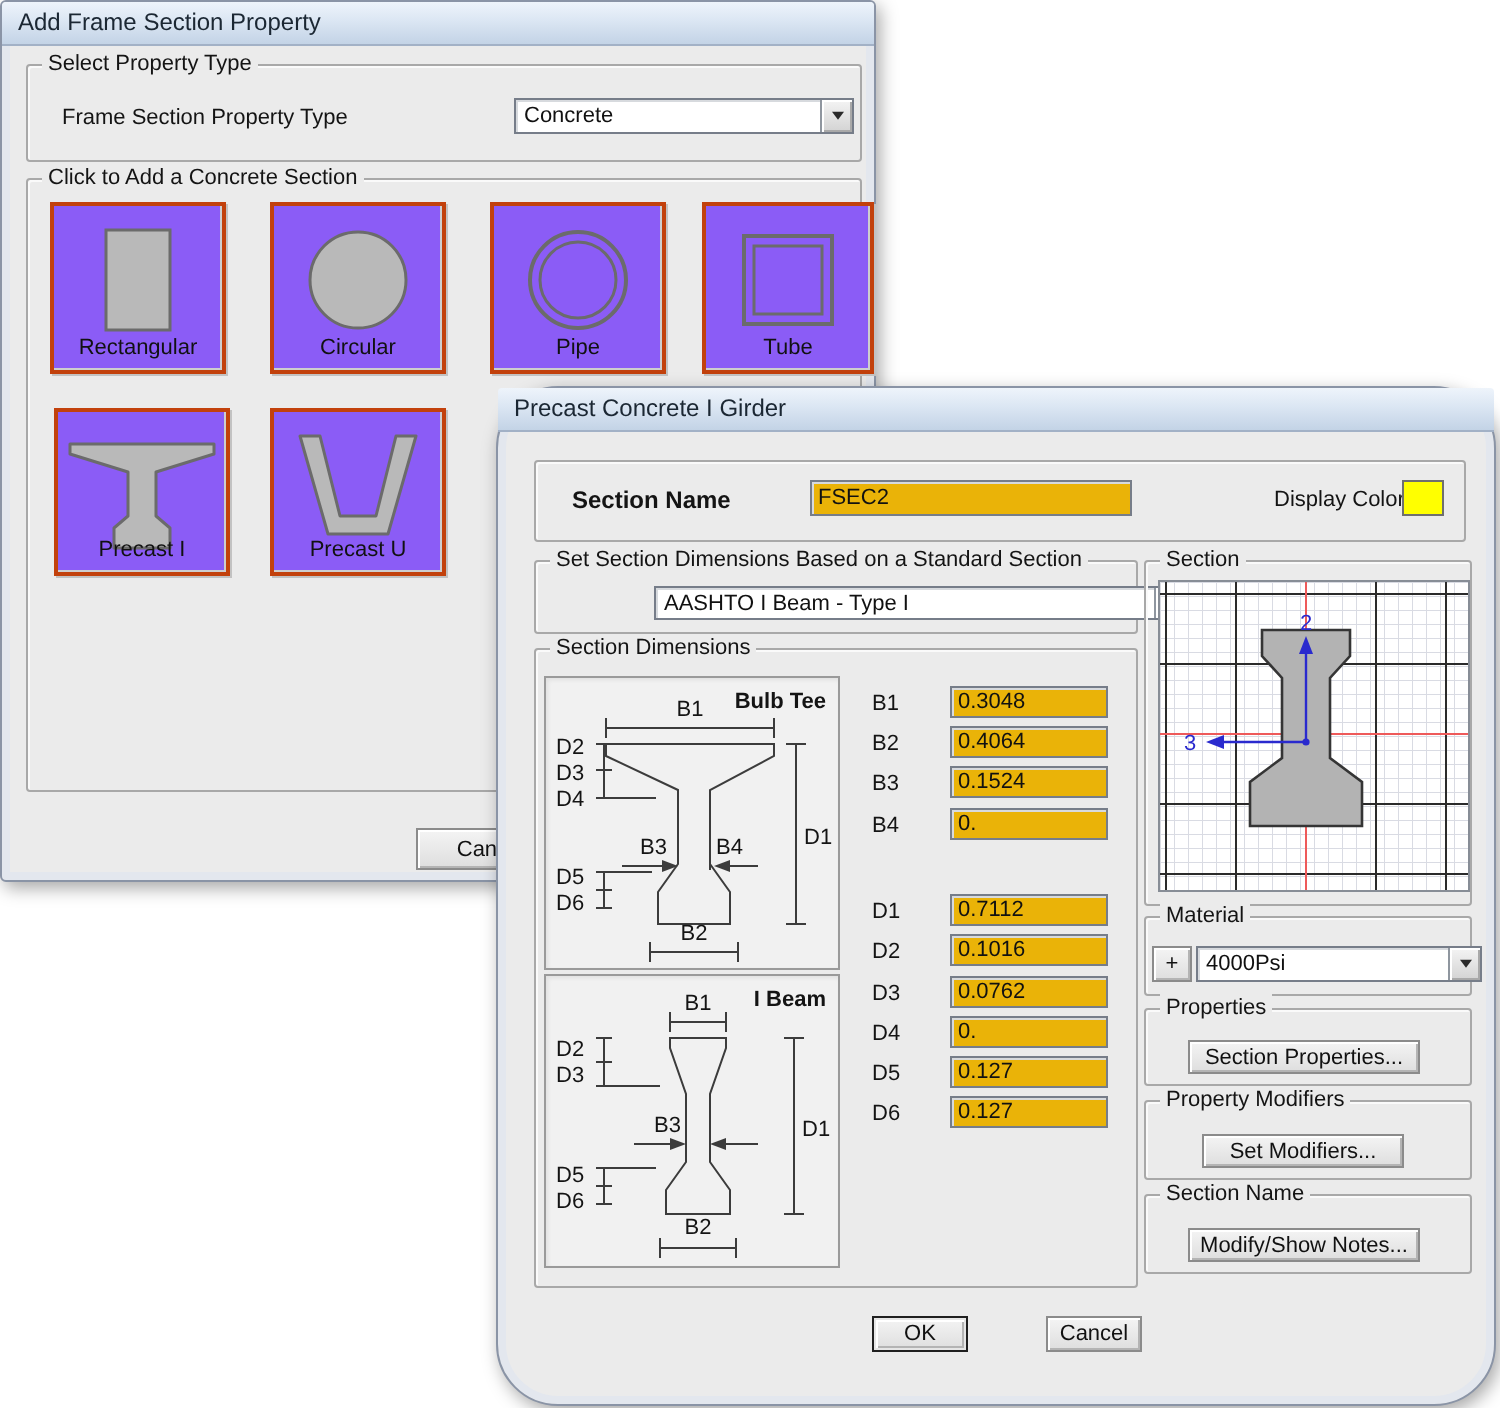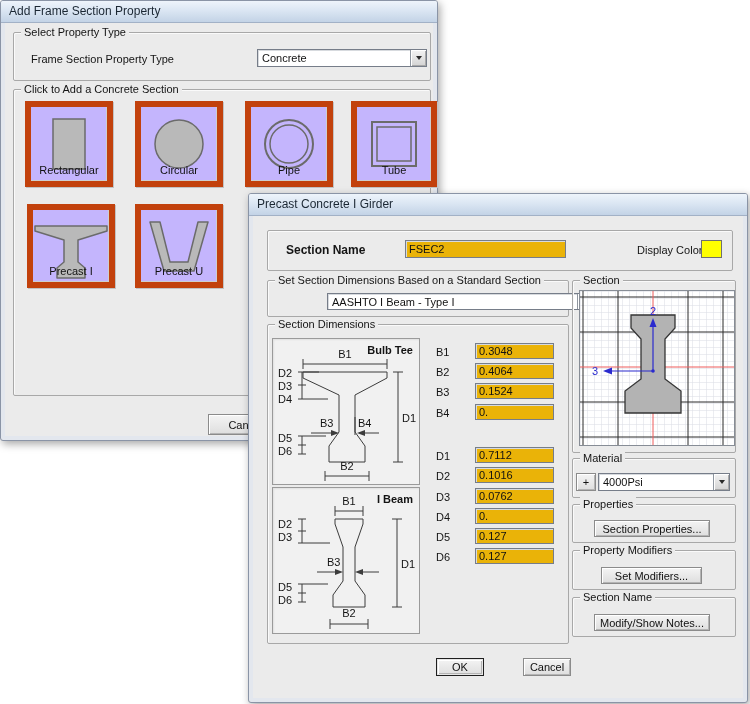--- a/index.html
+++ b/index.html
@@ -30,21 +30,21 @@
             background:linear-gradient(180deg,#f4f4f4,#d3d3d3);
             border-left:1px solid #8f969f; box-shadow: inset 1px 1px 0 #fff, inset -1px -1px 0 #a9a9a9; }
   .tri { position:absolute; left:50%; top:50%; transform:translate(-50%,-30%); width:0; height:0;
             border:3.5px solid transparent; border-top:4.5px solid #2a2a2a; }
 
   .btn { position:absolute; background:linear-gradient(180deg,#f4f4f4,#dedede);
             border:1px solid #8b8b8b; box-shadow: inset 1px 1px 0 #fff, inset -1px -1px 0 #b4b4b4;
             font-size:11px; color:#111; text-align:center; font-family:inherit; cursor:default; }
   .btn.default { border:1px solid #1f1f1f; box-shadow: inset 0 0 0 1px #e6e6e6, inset 2px 2px 0 #fff, inset -2px -2px 0 #b4b4b4; }
 
-  .gallery-btn { position:absolute; background:#c4b5fd; border:6px solid #c2410c;
+  .gallery-btn { position:absolute; background:#8b5cf6; border:2px solid #c2410c;
             box-shadow: inset -1px -1px 0 #cecece, 1px 1px 0 #c2c2c2; }
   .gallery-btn .cap { position:absolute; left:0; right:0; bottom:5px; text-align:center; font-size:11px; color:#111; }
   .gallery-btn svg { position:absolute; left:50%; top:9px; transform:translateX(-50%); }
 
   .panel { position:absolute; border:1px solid #9a9a9a; background:#f1f1f1; box-shadow: inset 1px 1px 2px rgba(0,0,0,.07); }
   .sunken { position:absolute; border:1px solid #878d96; background:#fff; box-shadow: inset 1px 1px 0 #c9ccd2; }
   .swatch { position:absolute; border:1px solid #6f6f6f; background:#ffff00; }
 
   svg text { font-family:"Liberation Sans",sans-serif; font-size:11px; fill:#141414; }
   svg text.bt { font-weight:bold; }
@@ -111,21 +111,21 @@
     <div class="gallery-btn" style="left:134px;top:203px;width:88px;height:84px;">
       <svg width="64" height="58" viewBox="0 0 64 58">
         <path d="M3,3 L17,52 H47 L61,3 H51 L41,43 H23 L13,3 Z" fill="#b9b9b9" stroke="#6b6b6b" stroke-width="1.5" stroke-linejoin="round"></path>
       </svg>
       <span class="cap">Precast U</span>
     </div>
 
     <button class="btn" style="left:207px;top:413px;width:75px;height:21px;">Cancel</button>
   </div>
 
-  <div class="window" style="left:248px;top:193px;width:500px;height:510px;z-index:2;">
+  <div class="window" style="left:248px;top:193px;width:500px;height:510px;z-index:2;border-radius:31px;">
     <div class="titlebar">
       <span>Precast Concrete I Girder</span>
     </div>
 
     <div class="group" style="left:18px;top:36px;width:466px;height:41px;"></div>
     <span class="lbl b" style="left:37px;top:49px;text-align:center;">Section Name</span>
     <input class="tfield" style="left: 156px; top: 46px; width: 161px; height: 18px;" value="FSEC2">
     <span class="lbl" style="left:388px;top:50px;">Display Color</span>
     <div class="swatch" style="left:452px;top:46px;width:21px;height:18px;"></div>
 
@@ -242,21 +242,21 @@
         <circle cx="73" cy="80" r="1.8" fill="#2a2ace"></circle>
         <text class="ax" x="73" y="24" text-anchor="middle">2</text>
         <text class="ax" x="12" y="84">3</text>
       </svg>
     </div>
 
     <div class="group" style="left:323px;top:264px;width:164px;height:40px;">
       <span class="legend">Material</span>
     </div>
     <button class="btn" style="left:327px;top:279px;width:20px;height:18px;">+</button>
-    <div class="combo" style="left:349px;top:279px;width:132px;height:18px;">
+    <div class="combo" style="left:349px;top:279px;width:143px;height:18px;">
       <span class="val">4000Psi</span>
       <span class="arrow">
           <span class="tri"></span>
         </span>
     </div>
 
     <div class="group" style="left:323px;top:310px;width:164px;height:39px;">
       <span class="legend">Properties</span>
     </div>
     <button class="btn" style="left:345px;top:326px;width:116px;height:17px;">Section Properties...</button>

